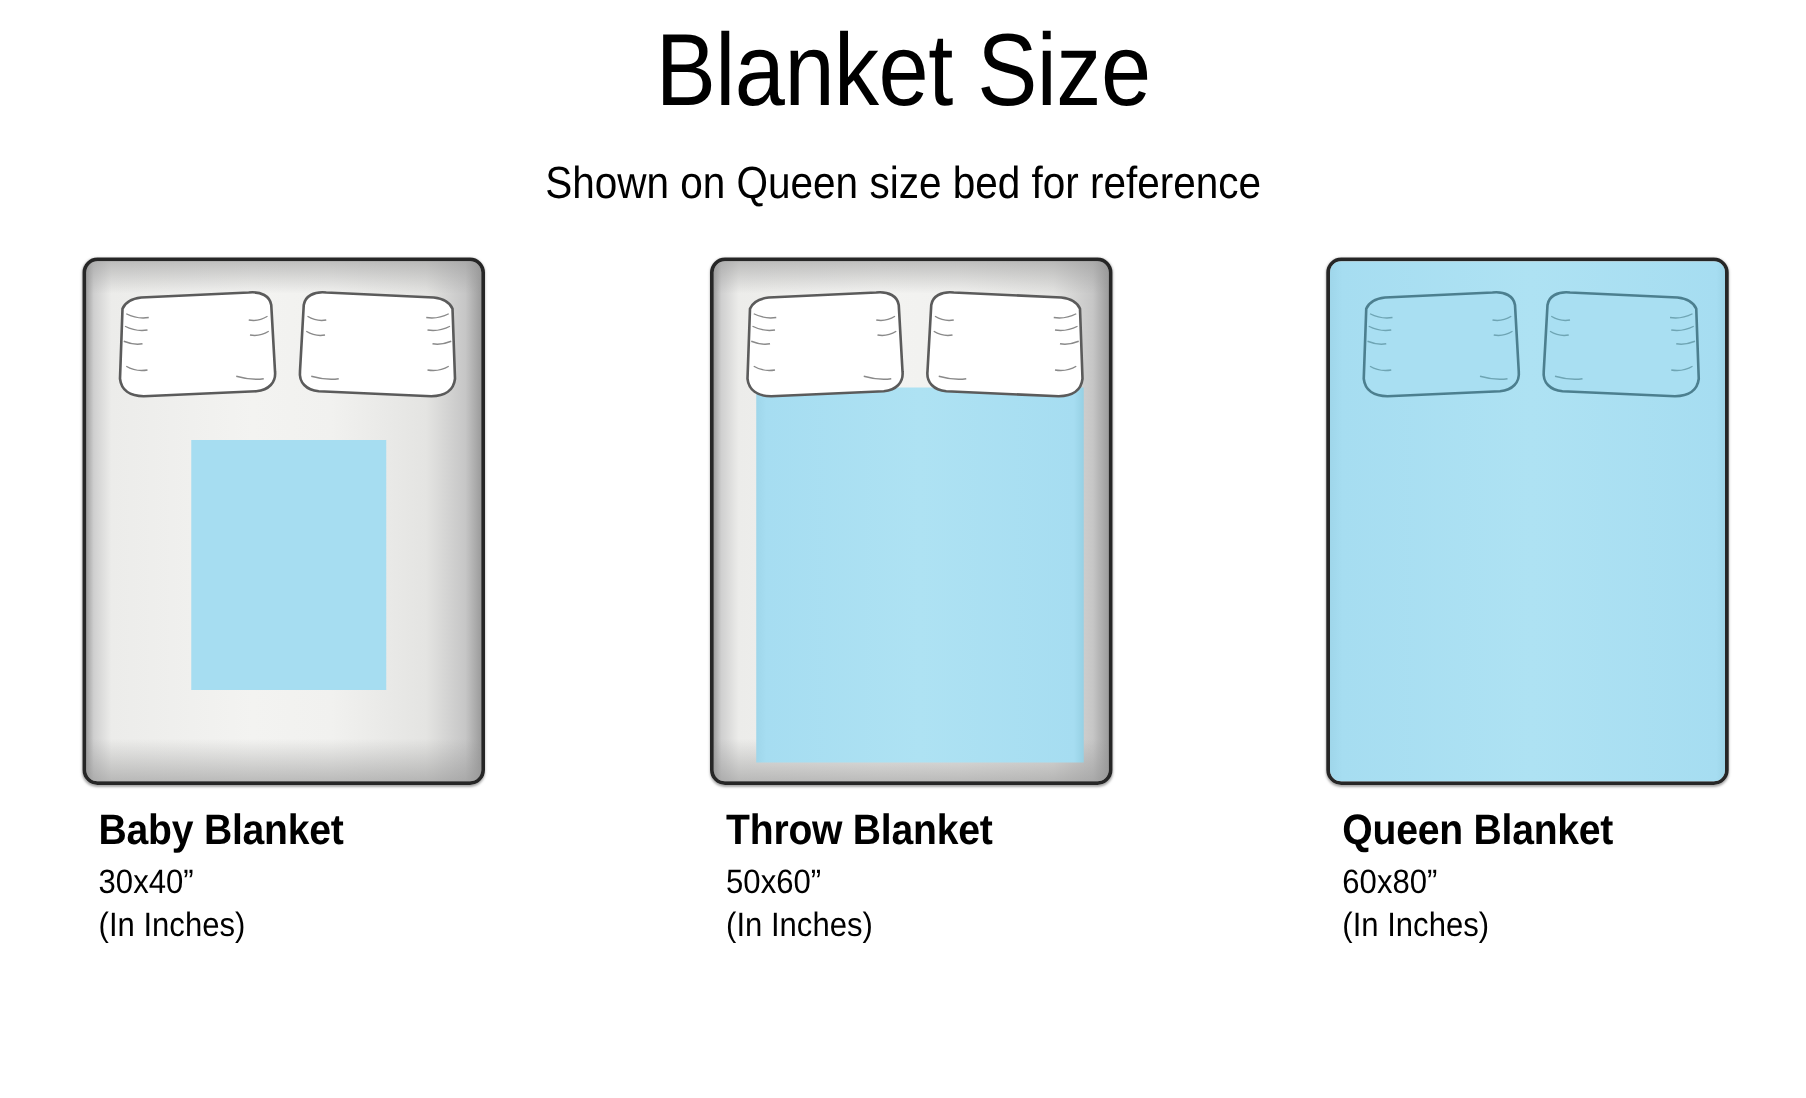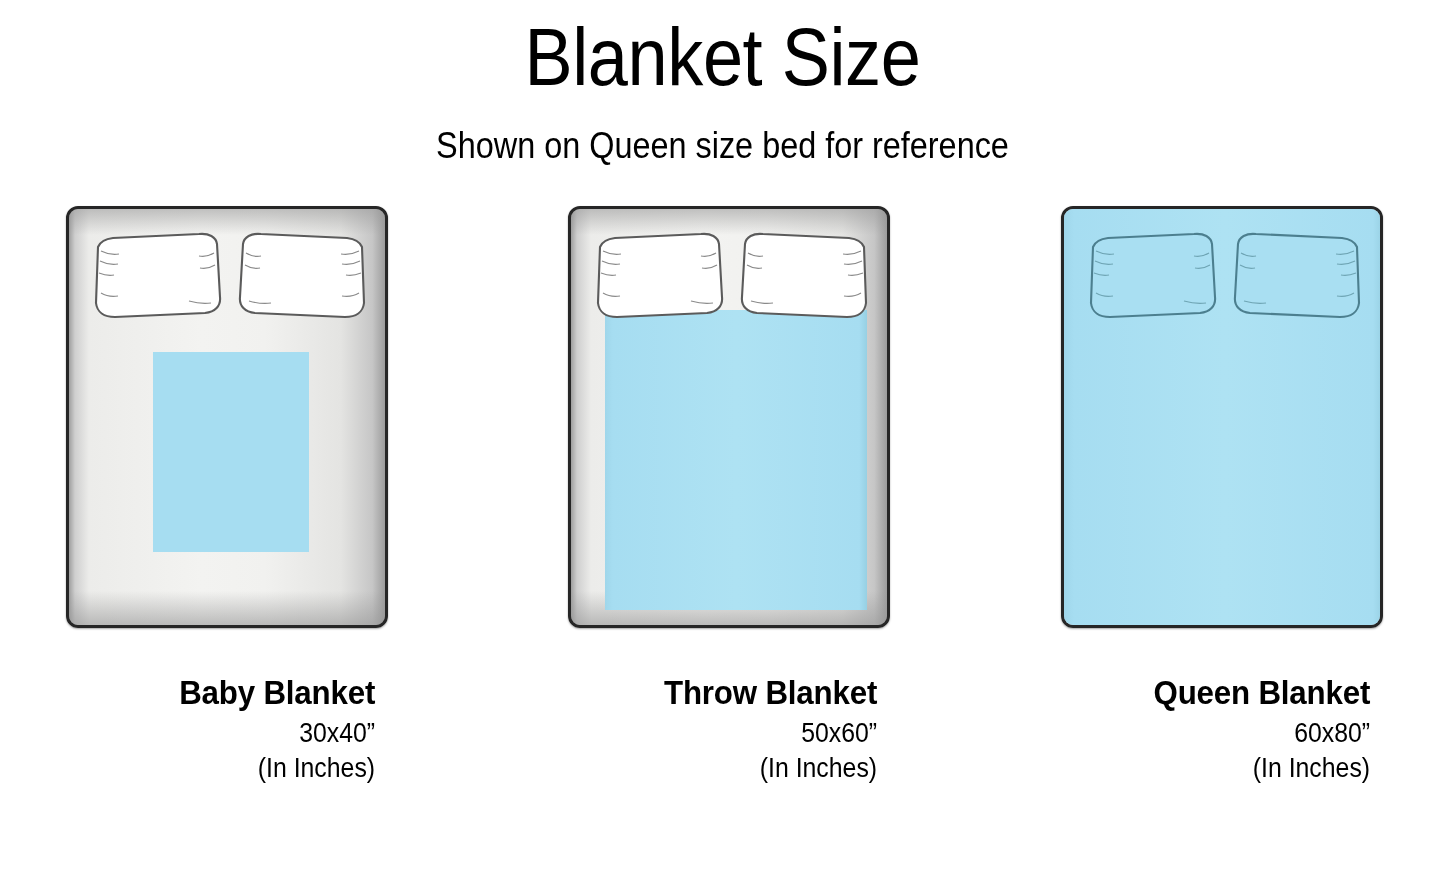--- a/index.html
+++ b/index.html
@@ -141,23 +141,23 @@
 
   .pillow-body       { fill: #ffffff; stroke: #5b5b5b; stroke-width: 2.1; }
   .pillow-crease     { fill: none; stroke: #8a8a8a; stroke-width: 1.1; }
   
   .queen .pillow-body   { fill: #a9dff2; stroke: #4c7f8f; stroke-width: 2.1; }
   .queen .pillow-crease { fill: none; stroke: #6fa5b4; stroke-width: 1.1; }
 
   
   .caption {
     position: absolute;
-    top: 672px;
+    top: 644px;
     width: 322px;
-    text-align: right;
+    text-align: left;
     color: #000;
   }
   .caption.col-0 { left: 66px; }
   .caption.col-1 { left: 568px; }
   .caption.col-2 { left: 1061px; }
   .caption-name {
     font-size: 34px;
     font-weight: 700;
     line-height: 1.2;
     letter-spacing: -0.2px;

